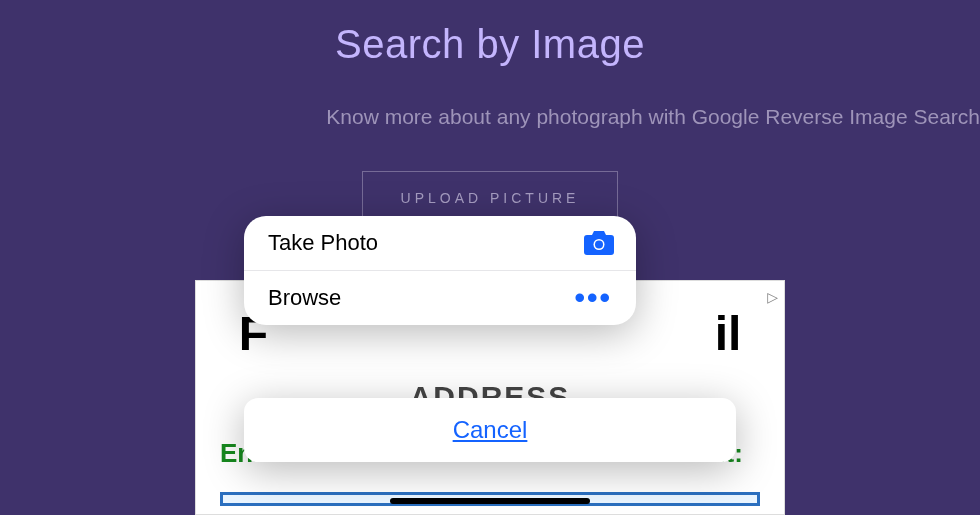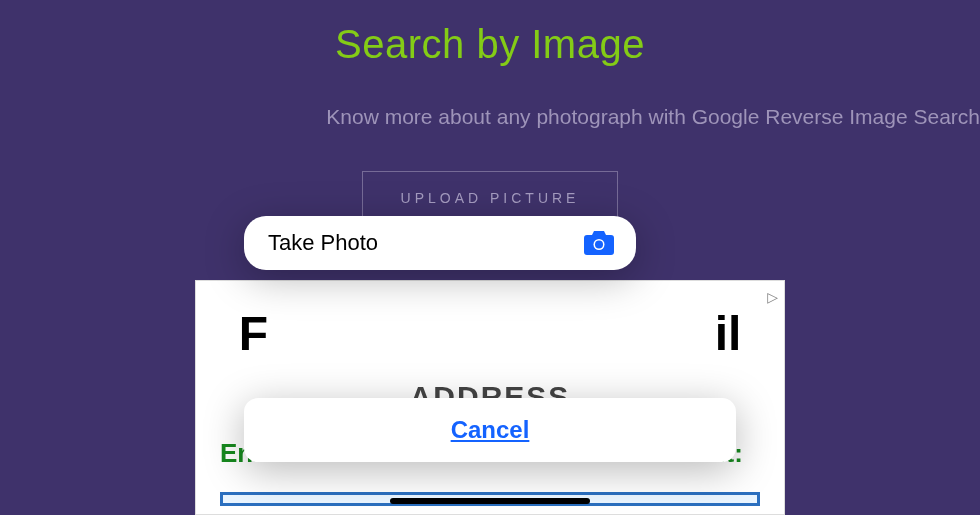--- a/index.html
+++ b/index.html
@@ -6,21 +6,21 @@
 body {
   width: 980px;
   height: 515px;
   background: #3f326b;
   font-family: -apple-system, BlinkMacSystemFont, "Segoe UI", Helvetica, Arial, sans-serif;
   position: relative;
   overflow: hidden;
 }
 .page-title {
   text-align: center;
-  color: #84cc16;
+  color: #c4b5fd;
   font-size: 40px;
   font-weight: 300;
   padding-top: 22px;
   letter-spacing: 0.5px;
 }
 .page-subtitle {
   text-align: right;
   color: #9e94b9;
   font-size: 21px;
   font-weight: 400;
@@ -129,21 +129,21 @@
   background: #fff;
   border-radius: 14px;
   box-shadow: 0 8px 40px rgba(0,0,0,0.28);
   text-align: center;
   padding: 18px 0;
   cursor: pointer;
 }
 .cancel-text {
   color: #1463ff;
   font-size: 24px;
-  font-weight: 700;
+  font-weight: 400;
   text-decoration: underline;
 }
 .camera-icon svg, .library-icon svg { display: block; }
 .more-dots {
   color: #1463ff;
   font-size: 30px;
   letter-spacing: 2px;
   font-weight: 900;
   line-height: 10px;
   padding-right: 2px;
@@ -181,19 +181,23 @@
       <span class="icon camera-icon">
         <svg width="30" height="24" viewBox="0 0 30 24">
           <path fill="#1463ff" d="M10 0h10l2 4h5a3 3 0 0 1 3 3v14a3 3 0 0 1-3 3H3a3 3 0 0 1-3-3V7a3 3 0 0 1 3-3h5l2-4z"></path>
           <circle cx="15" cy="13.5" r="5.5" fill="#fff"></circle>
           <circle cx="15" cy="13.5" r="4" fill="#1463ff"></circle>
         </svg>
       </span>
     </div>
 
 
+    <div class="sheet-row">
+      <span>Browse</span>
+      <span class="icon more-dots">•••</span>
+    </div>
 
   </div>
 
   <div class="cancel-sheet">
     <span class="cancel-text">Cancel</span>
   </div>
 </div>
 
 </body></html>

